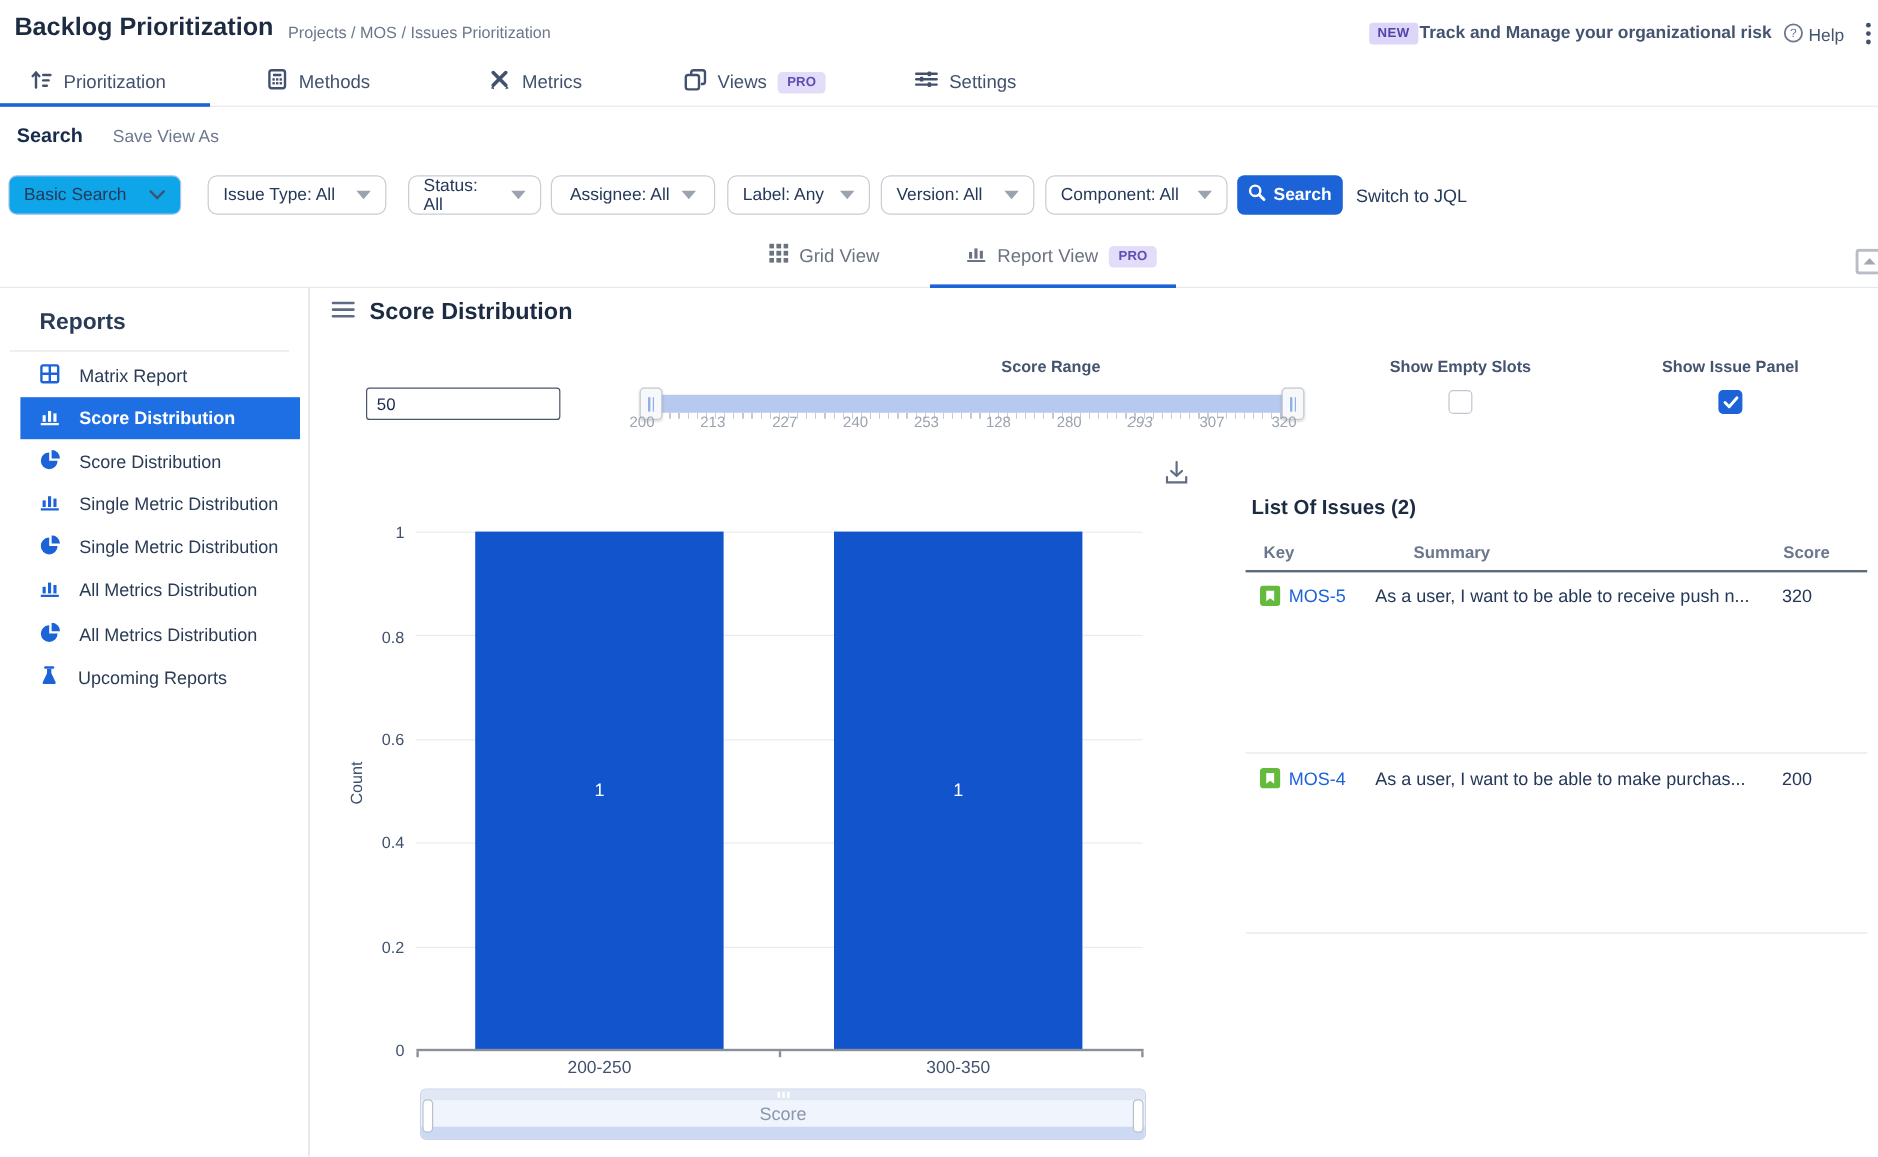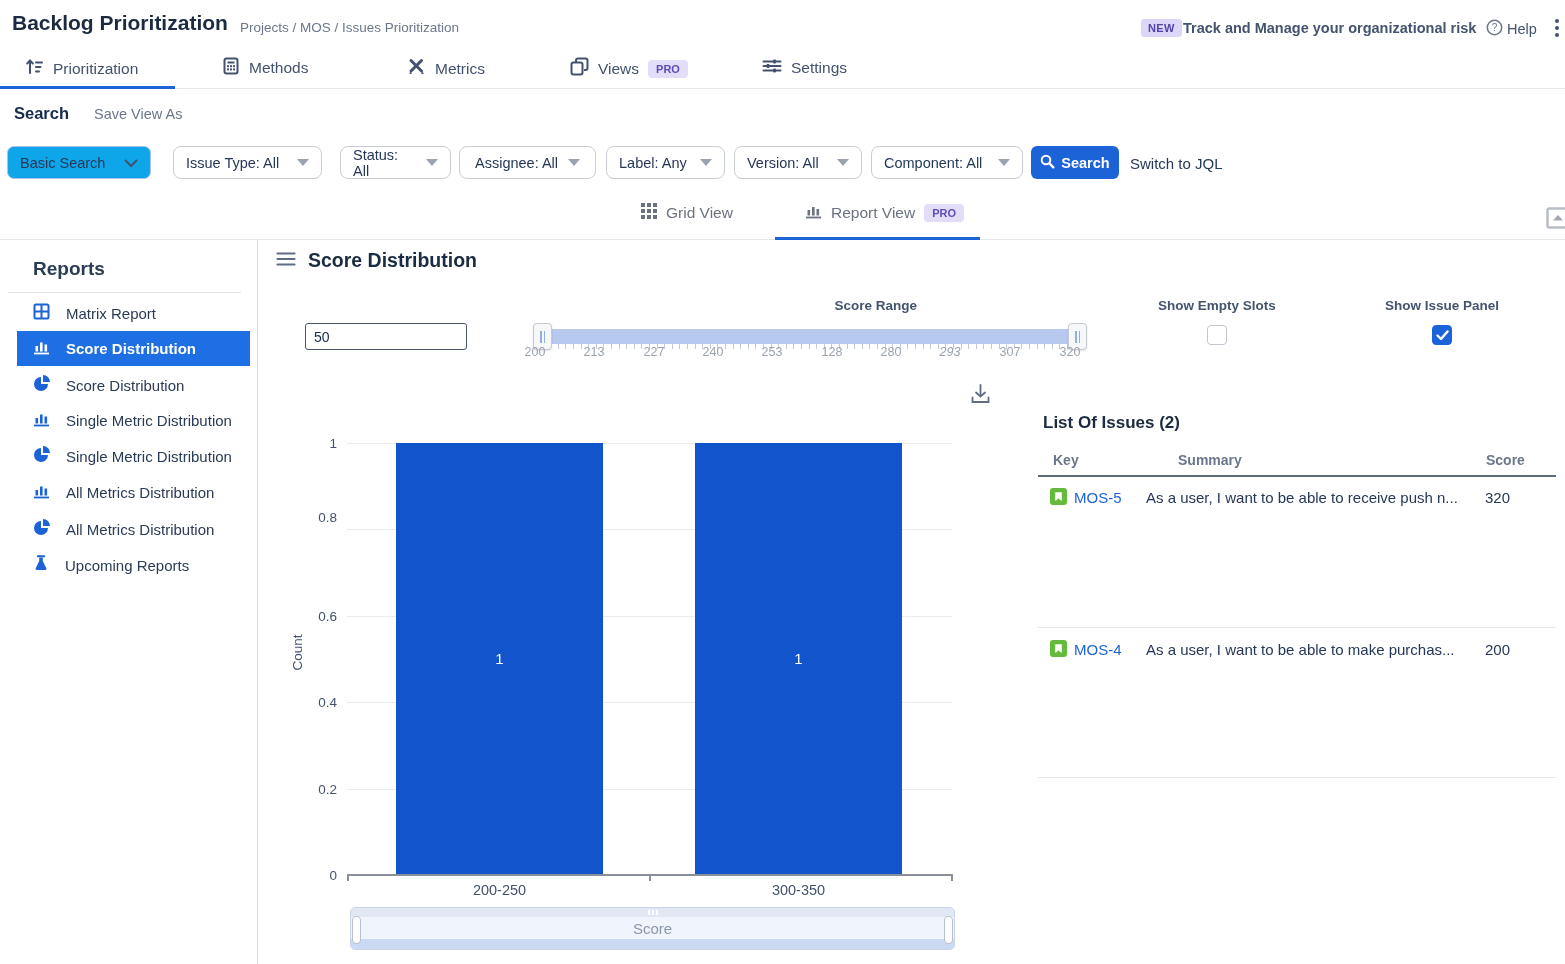--- a/index.html
+++ b/index.html
@@ -446,21 +446,21 @@
       </svg>
   </div>
 
   <div class="abs gridline" style="top:443px;"></div>
   <div class="abs gridline" style="top:529px;"></div>
   <div class="abs gridline" style="top:616px;"></div>
   <div class="abs gridline" style="top:702px;"></div>
   <div class="abs gridline" style="top:789px;"></div>
 
   <div class="abs ytick" style="top:436px;">1</div>
-  <div class="abs ytick" style="top:510px;">0.8</div>
+  <div class="abs ytick" style="top:524px;">0.8</div>
   <div class="abs ytick" style="top:609px;">0.6</div>
   <div class="abs ytick" style="top:695px;">0.4</div>
   <div class="abs ytick" style="top:782px;">0.2</div>
   <div class="abs ytick" style="top:868px;">0</div>
 
   <div class="abs count-label">Count</div>
 
   <div class="abs bar" style="left:396px;"></div>
   <div class="abs bar" style="left:695px;"></div>
   <div class="abs bar-value" style="left:396px;">1</div>

